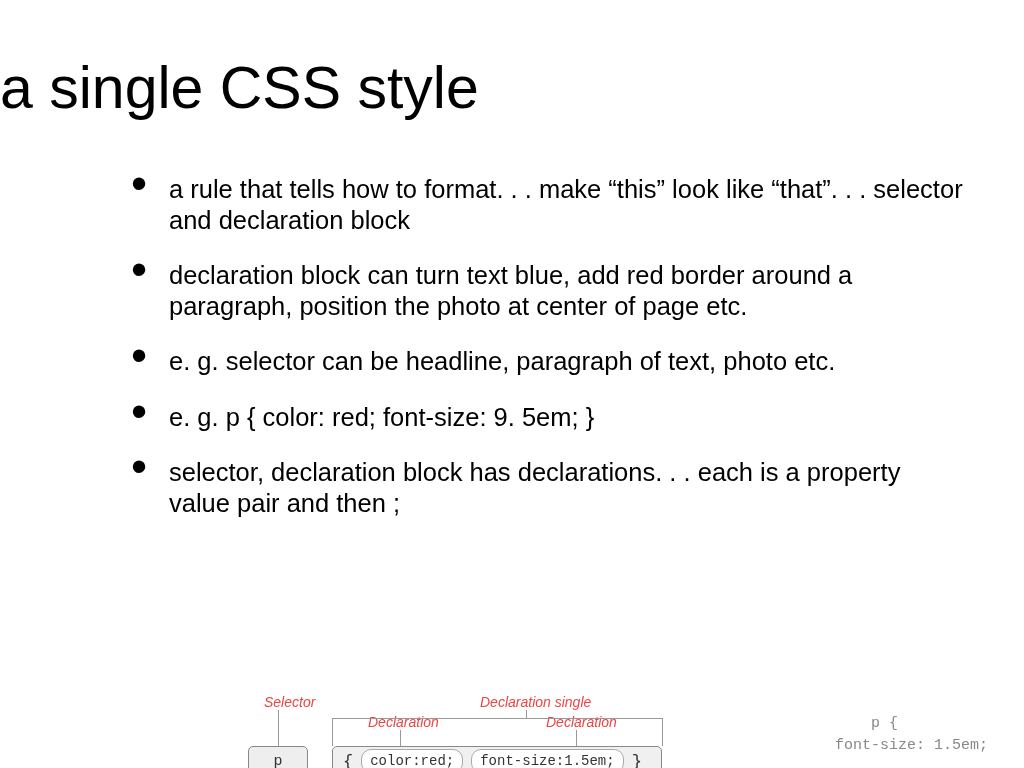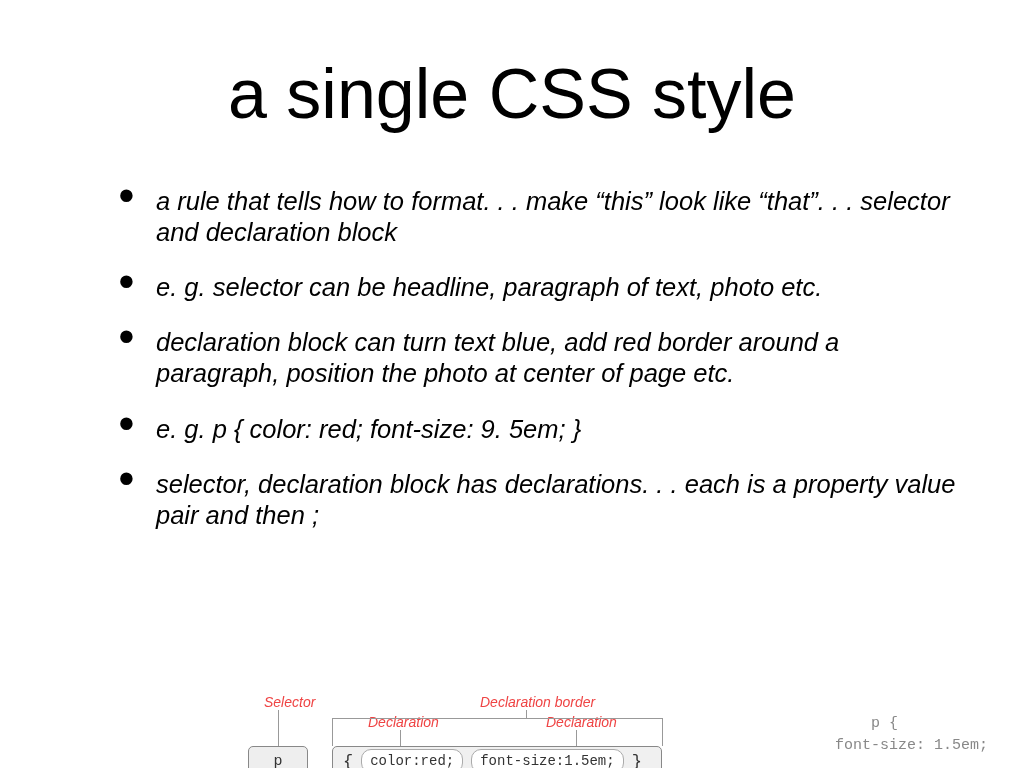--- a/index.html
+++ b/index.html
@@ -11,32 +11,31 @@
     font-family: Arial, Helvetica, sans-serif;
     color: #000;
   }
   .slide {
     width: 1024px;
     height: 768px;
     position: relative;
     box-sizing: border-box;
   }
   h1.title {
-    font-size: 70px;
+    font-size: 59px;
     font-weight: 400;
-    text-align: center;
+    text-align: left;
     margin: 0;
     padding-top: 54px;
     letter-spacing: 0px;
   }
   ul.bullets {
     list-style: none;
-    margin: 52px 0 0 0;
+    margin: 52px 0 0 13px;
     padding: 0 60px 0 118px;
-    font-style: italic;
   }
   ul.bullets li {
     position: relative;
     font-size: 25.5px;
     line-height: 1.22;
     margin-bottom: 24px;
     padding-left: 38px;
   }
   ul.bullets li::before {
     content: "•";
@@ -129,32 +128,32 @@
 </style>
 </head>
 <body>
 
 <div class="slide">
 
   <h1 class="title">a single CSS style</h1>
 
   <ul class="bullets">
     <li>a rule that tells how to format. . . make “this” look like “that”. . . selector and declaration block</li>
+    <li>declaration block can turn text blue, add red border around a paragraph, position the photo at center of page etc.</li>
     <li>e. g. selector can be headline, paragraph of text, photo etc.</li>
-    <li>declaration block can turn text blue, add red border around a paragraph, position the photo at center of page etc.</li>
     <li>e. g. p { color: red; font-size: 9. 5em; }</li>
     <li>selector, declaration block has declarations. . . each is a property value pair and then ;</li>
   </ul>
 
   <div class="diagram-wrap">
 
     <div class="diagram">
 
       <span class="lbl lbl-selector">Selector</span>
-      <span class="lbl lbl-declblock">Declaration border</span>
+      <span class="lbl lbl-declblock">Declaration single</span>
       <span class="lbl lbl-decl1">Declaration</span>
       <span class="lbl lbl-decl2">Declaration</span>
 
       <div class="line vline" style="left:30px;  top:10px; height:36px;"></div>
       <div class="line vline" style="left:278px; top:10px; height:8px;"></div>
       <div class="line hline" style="left:84px;  top:18px; width:330px;"></div>
       <div class="line vline" style="left:84px;  top:18px; height:28px;"></div>
       <div class="line vline" style="left:414px; top:18px; height:28px;"></div>
       <div class="line vline" style="left:152px; top:30px; height:18px;"></div>
       <div class="line vline" style="left:328px; top:30px; height:18px;"></div>

